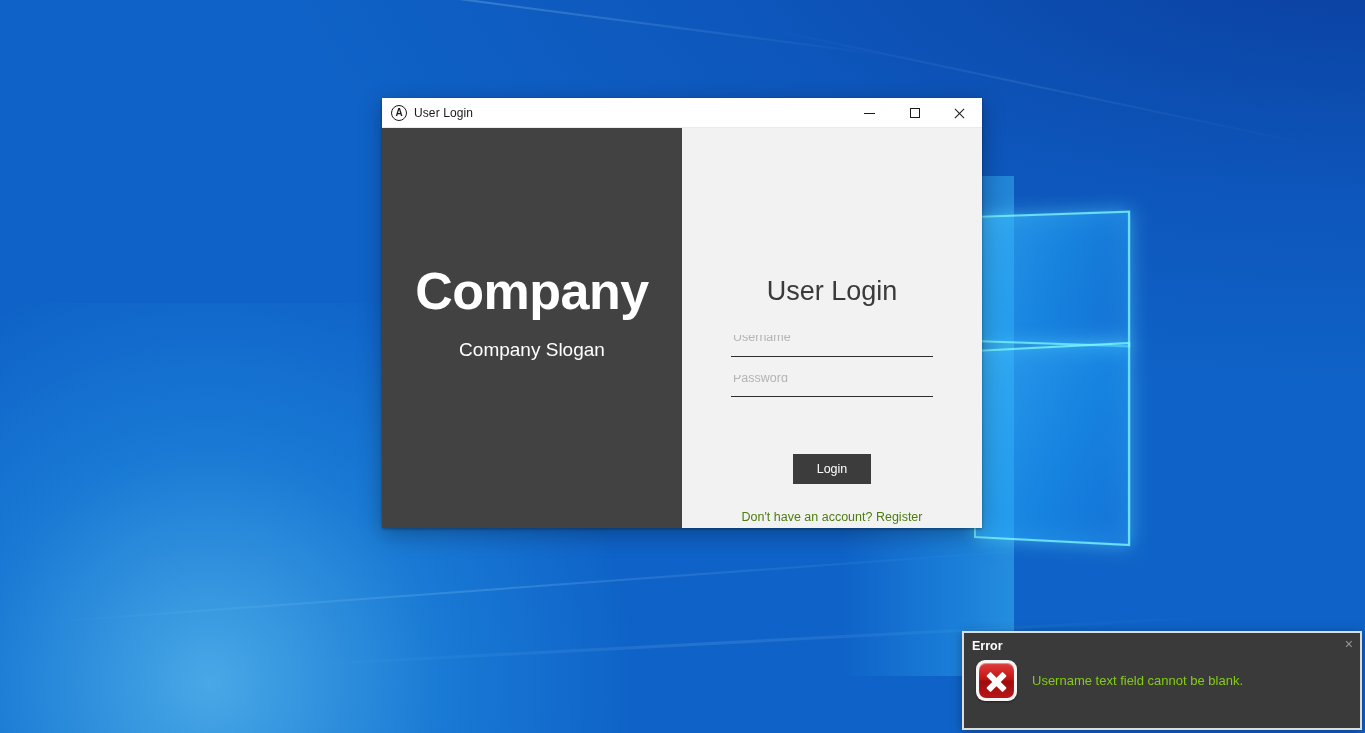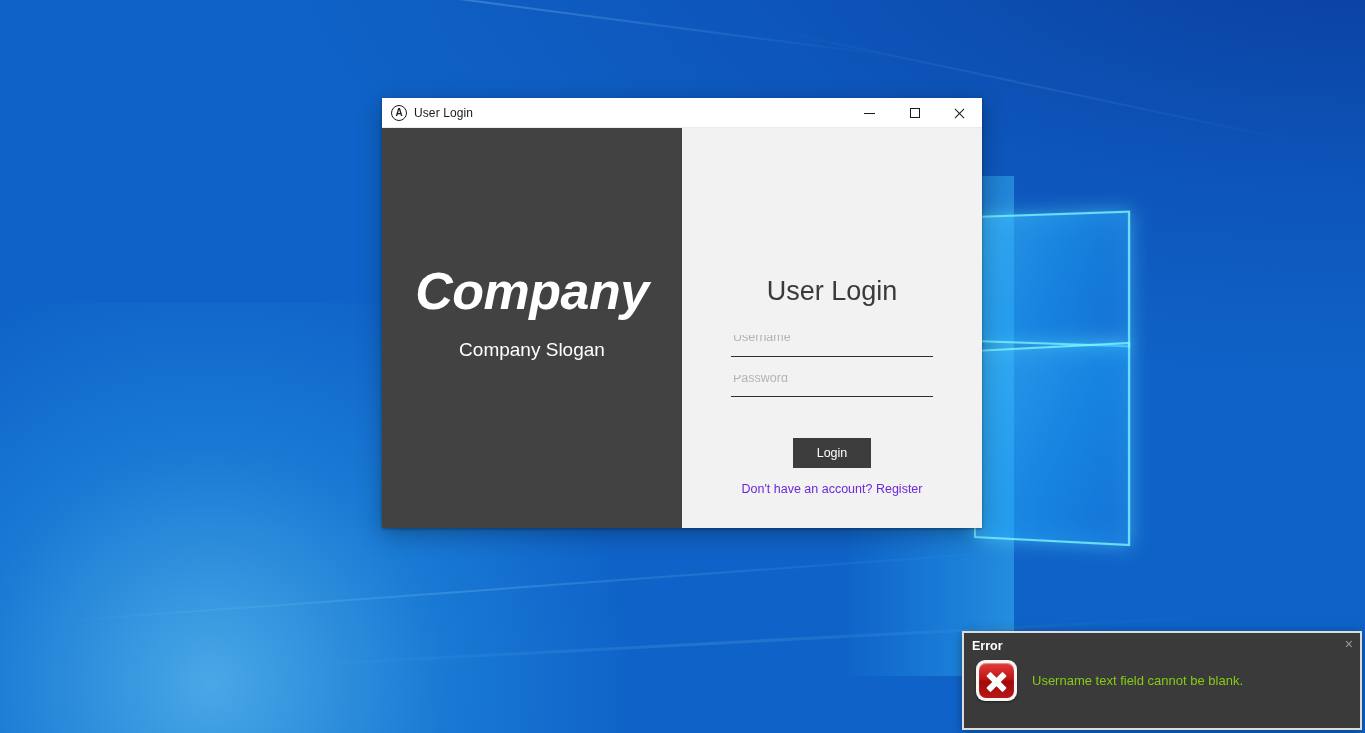--- a/index.html
+++ b/index.html
@@ -77,48 +77,48 @@
   }
   .glyph-close:before{ transform:rotate(45deg); }
   .glyph-close:after{ transform:rotate(-45deg); }
 
   #window-body{ display:flex; height:400px; }
   #brand-panel{
     width:300px; background:#424242;
     display:flex; flex-direction:column; align-items:center; justify-content:center;
     padding-bottom:30px;
   }
-  #brand-name{ color:#ffffff; font-size:52px; font-weight:700; letter-spacing:-.5px; line-height:1;font-style:italic; }
+  #brand-name{ color:#ffffff; font-size:52px; font-weight:700; letter-spacing:-.5px; line-height:1; }
   #brand-slogan{ color:#ffffff; font-size:19px; margin-top:22px; font-weight:400; }
 
   #form-panel{
     width:300px; background:#f2f2f2;
     display:flex; flex-direction:column; align-items:center;
   }
   #form-title{ font-size:27px; color:#3a3a3a; margin-top:148px; font-weight:400; }
   .field{ width:202px; margin-top:22px; }
   .field input{
     width:100%; height:22px;
     border:none; border-bottom:1.4px solid #2e2e2e;
     background:transparent; outline:none;
     font-family:"Liberation Sans", sans-serif;
     font-size:12.5px; color:#2e2e2e;
     padding:0 2px 16px 2px;
   }
   .field input::placeholder{ color:#b4b4b4; }
   #field-username{ margin-top:20px; }
   #field-password{ margin-top:11px; }
   #login-button{
-    margin-top:41px;
+    margin-top:57px;
     width:78px; height:30px;
     background:#3c3c3c; color:#ffffff;
     border:none; outline:none; cursor:pointer;
     font-family:"Liberation Sans", sans-serif; font-size:12.5px;
   }
-  #register-line{ margin-top:14px; font-size:12.5px; color:#6d28d9; cursor:pointer; }
+  #register-line{ margin-top:26px; font-size:12.5px; color:#4d7c0f; cursor:pointer; }
 
   
   #error-toast{
     position:absolute; left:962px; top:631px;
     width:400px; height:99px;
     background:#3a3a3a;
     border:2px solid #dcdcdc;
     box-shadow:0 2px 10px rgba(0,0,0,.35);
   }
   #error-title{

